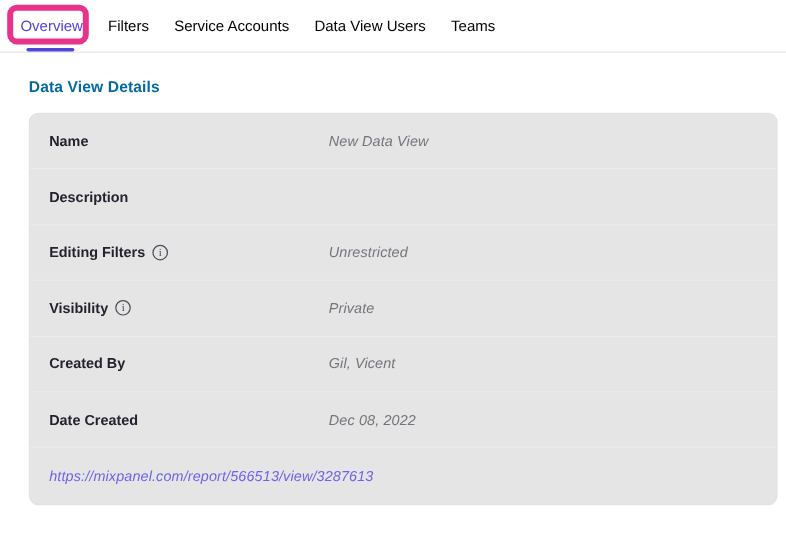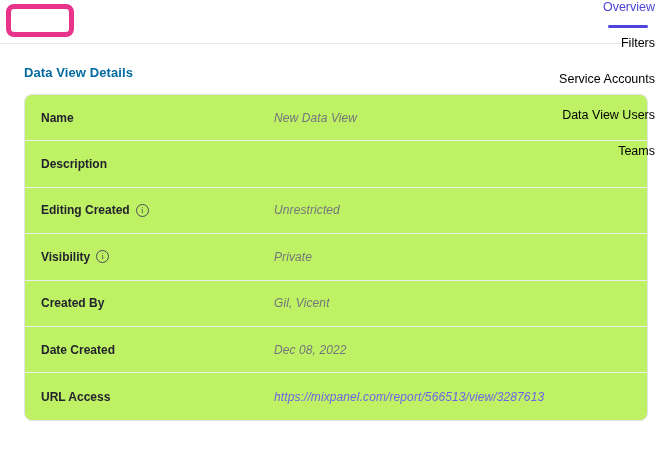--- a/index.html
+++ b/index.html
@@ -13,21 +13,20 @@
 
   
   .tabbar {
     position: relative;
     display: flex;
     align-items: flex-end;
     gap: 21px;
     height: 44px;
     padding: 0 0 13px 17px;
     border-bottom: 1px solid #e7e7ea;
-    flex-direction: column;
   }
   .tab {
     font-size: 12.5px;
     color: #000000;
     cursor: pointer;
     white-space: nowrap;
     position: relative;
     line-height: 15px;
   }
   .tab.active { color: #4f44d9; }
@@ -57,21 +56,21 @@
     font-weight: bold;
     color: #0369a1;
     letter-spacing: 0.1px;
   }
 
   .details-card {
     margin-left: 24px;
     width: 624px;
     border: 1px solid #e2e2e6;
     border-radius: 8px;
-    background: #bef264;
+    background: #e5e5e5;
     overflow: hidden;
   }
   .detail-row {
     display: flex;
     align-items: center;
     height: 46.4px;
     padding-left: 16px;
     border-bottom: 1px solid #ececef;
   }
   .detail-row:last-child { border-bottom: none; }
@@ -151,21 +150,21 @@
   </div>
 
   <div class="detail-row">
     <div class="detail-label">
       <span>Description</span>
     </div>
   </div>
 
   <div class="detail-row">
     <div class="detail-label">
-      <span>Editing Created</span>
+      <span>Editing Filters</span>
       <span class="info-icon">i</span>
     </div>
     <div class="detail-value">Unrestricted</div>
   </div>
 
   <div class="detail-row">
     <div class="detail-label">
       <span>Visibility</span>
       <span class="info-icon">i</span>
     </div>
@@ -180,21 +179,18 @@
   </div>
 
   <div class="detail-row">
     <div class="detail-label">
       <span>Date Created</span>
     </div>
     <div class="detail-value">Dec 08, 2022</div>
   </div>
 
   <div class="detail-row">
-    <div class="detail-label">
-      <span>URL Access</span>
-    </div>
     <div class="detail-value">
       <a class="link-value">https://mixpanel.com/report/566513/view/3287613</a>
     </div>
   </div>
 
 </div>
 
 </body></html>

